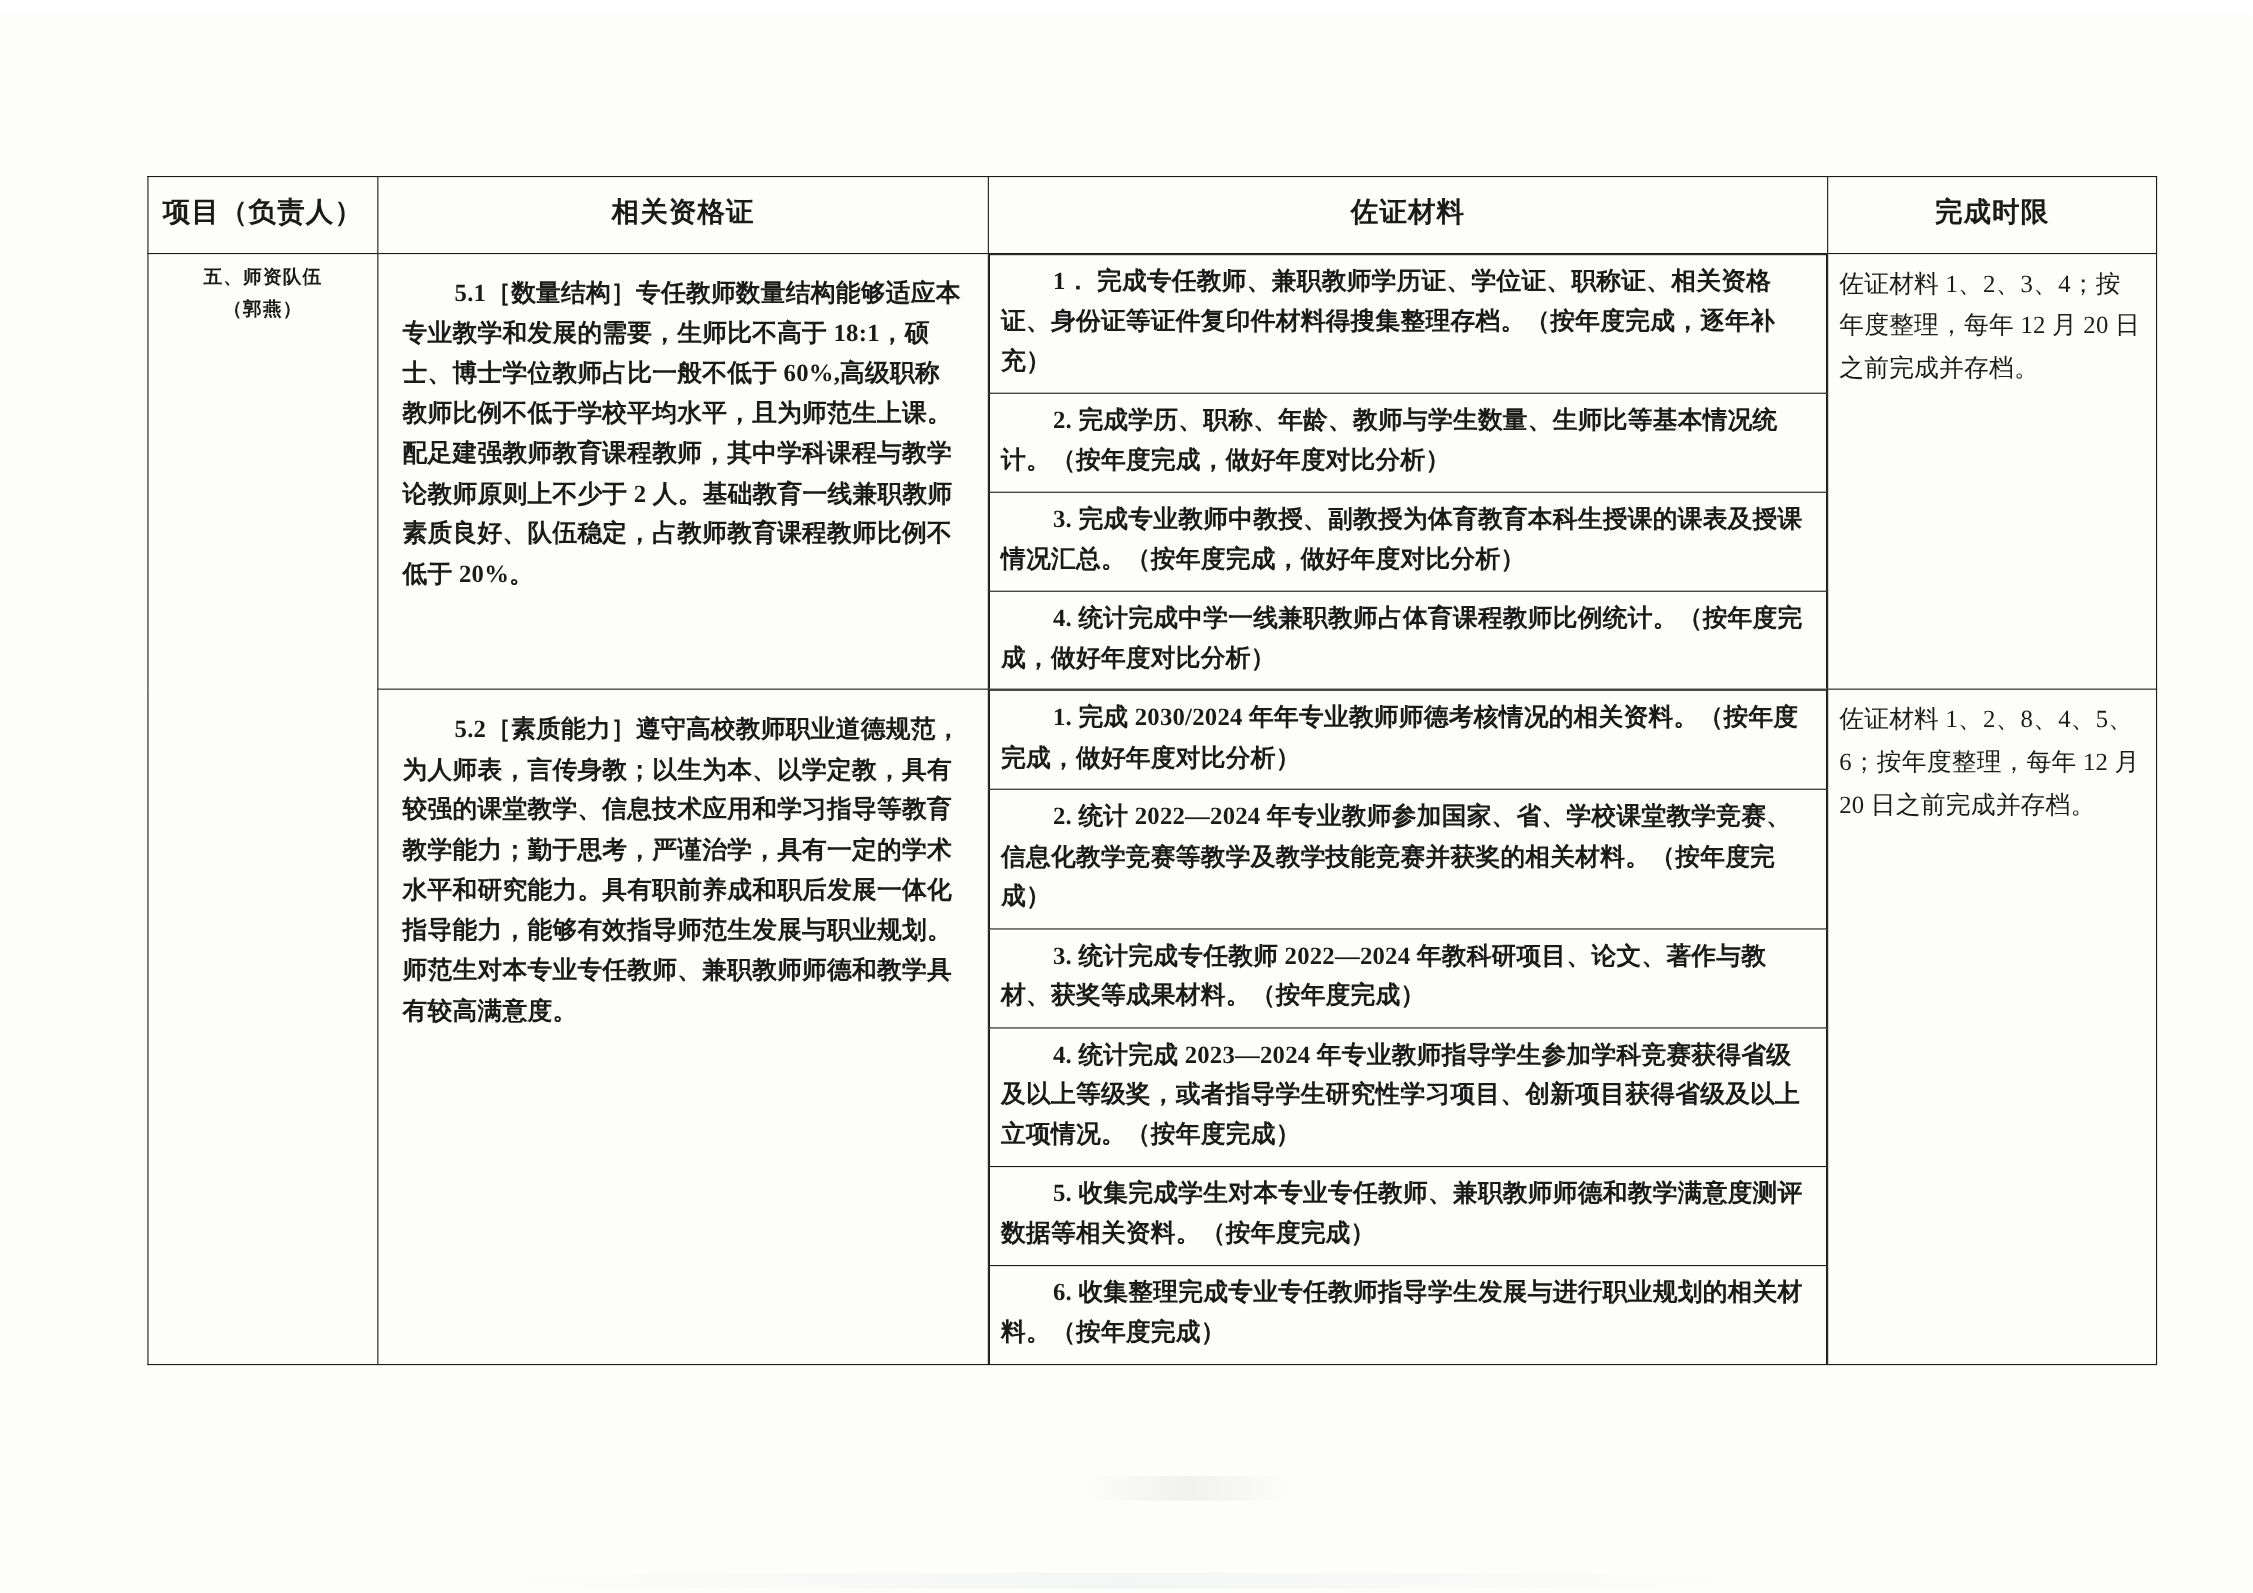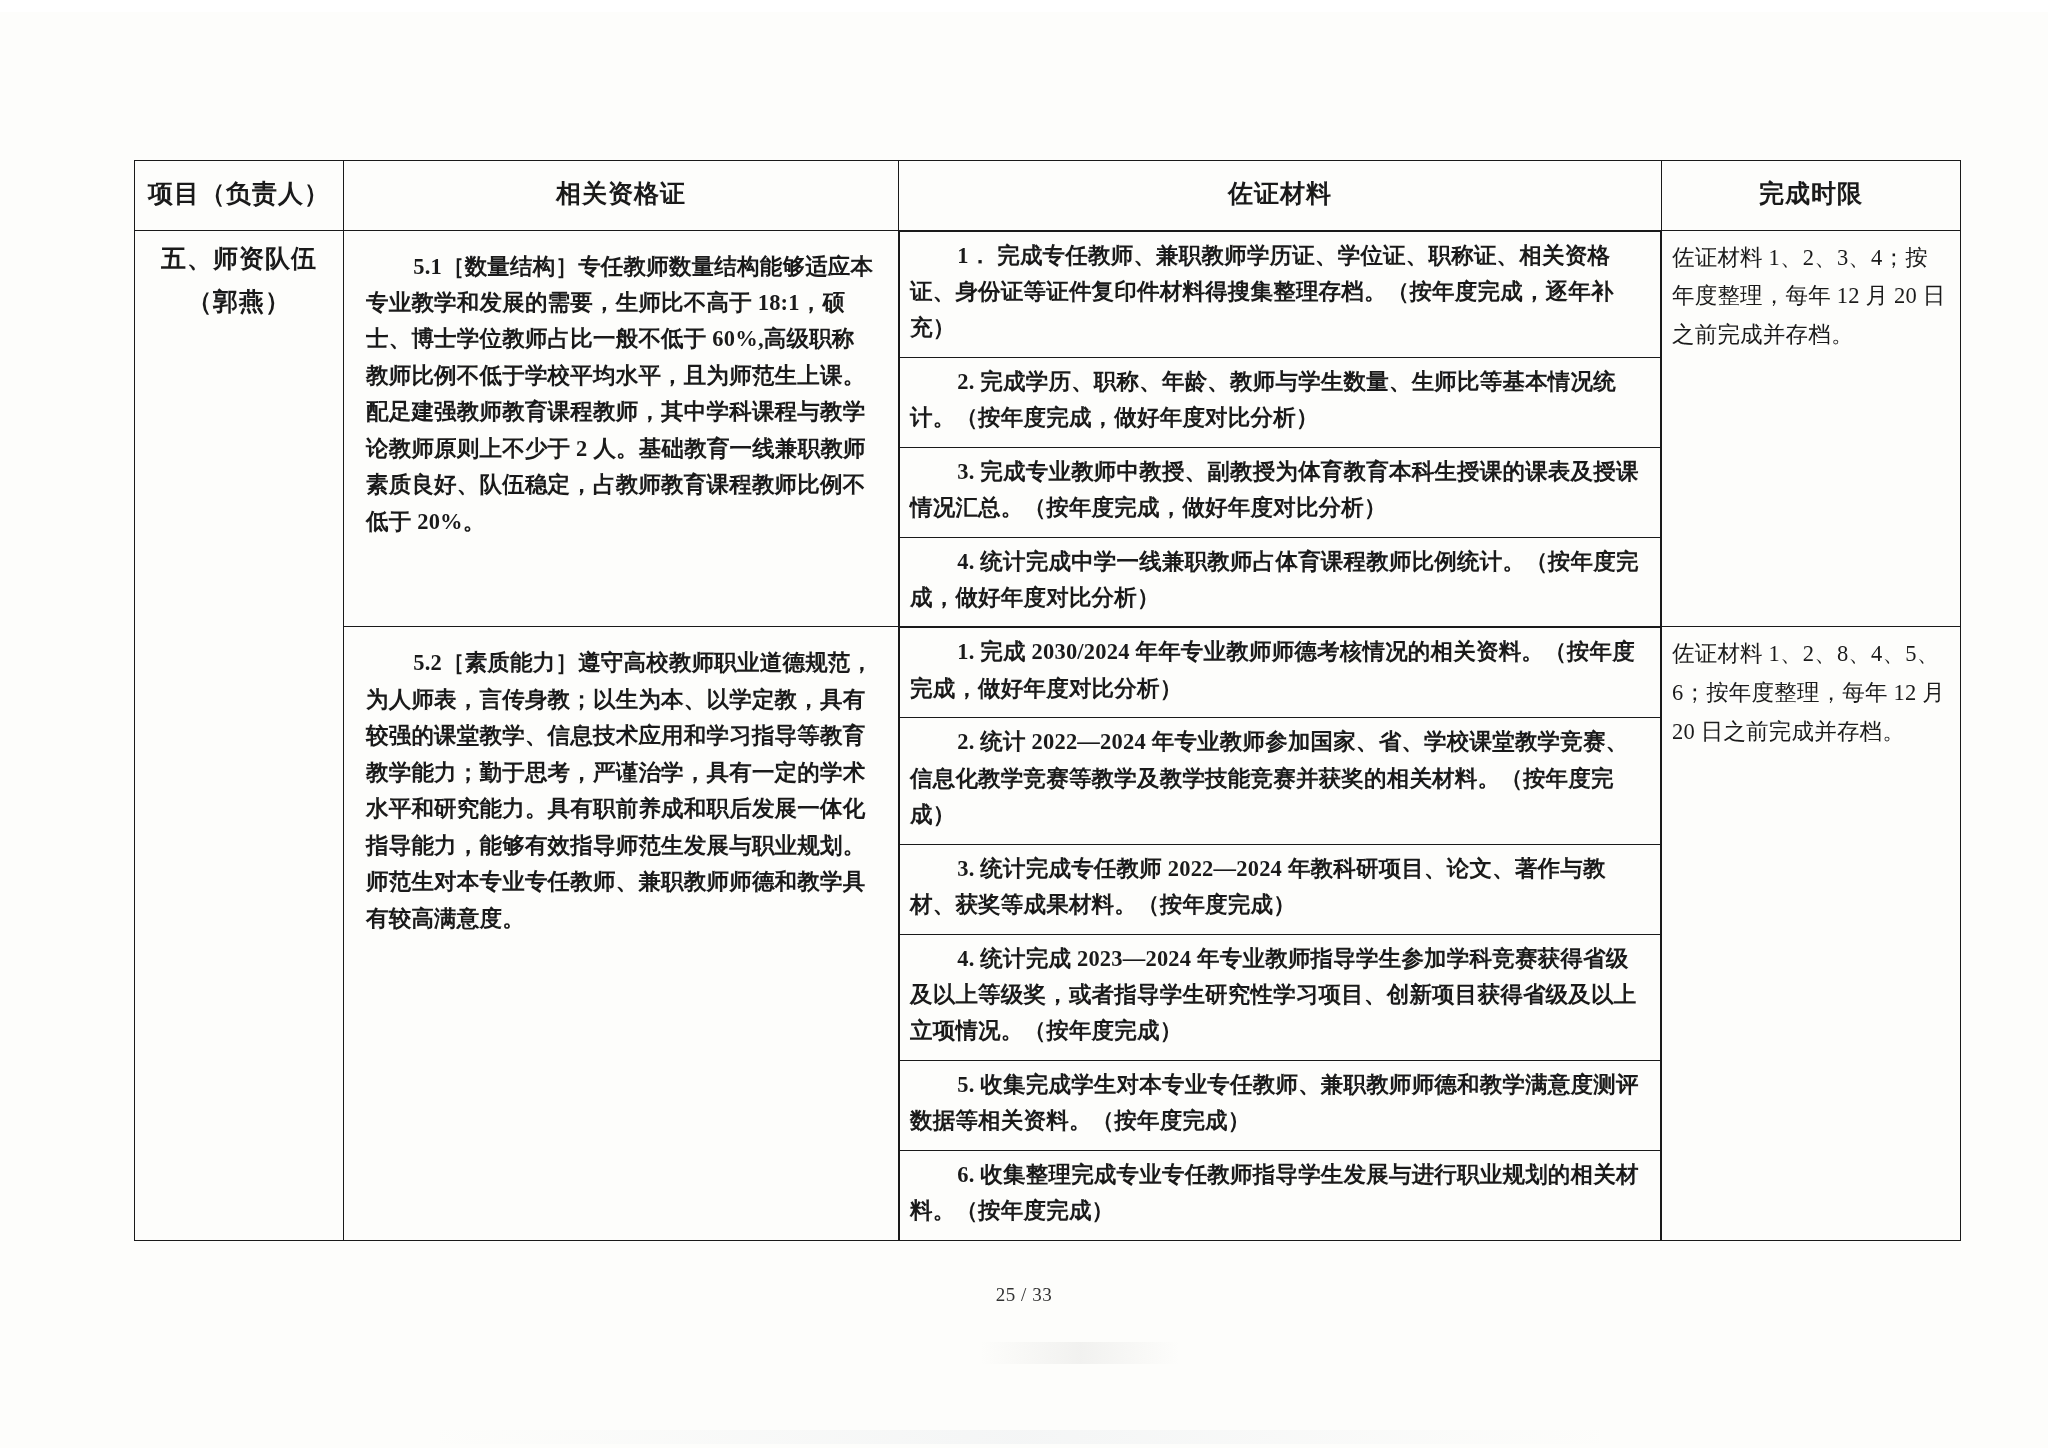--- a/index.html
+++ b/index.html
@@ -50,21 +50,21 @@
   .col-project { width: 196px; }
   .col-conditions { width: 542px; }
   .col-evidence { width: 750px; }
   .col-deadline { width: 286px; }
 
   .cell-center {
     text-align: center;
     vertical-align: middle;
   }
   .project-name {
-    font-size: 25px;
+    font-size: 17px;
     font-weight: 700;
     line-height: 1.75;
     letter-spacing: 1px;
   }
   .indent {
     text-indent: 2.1em;
   }
   .evidence-sub {
     border: none;
     border-bottom: 1.6px solid #1a1a1a;
@@ -200,16 +200,15 @@
           </tbody>
             </table>
         </td>
         <td>
           <div class="deadline-text">佐证材料 1、2、8、4、5、6；按年度整理，每年 12 月 20 日之前完成并存档。</div>
         </td>
       </tr>
     </tbody>
   </table>
 
-  <div class="page-number">25 / 33</div>
   <div class="watermark"></div>
   <div class="watermark2"></div>
 </div>
 
 </body></html>

